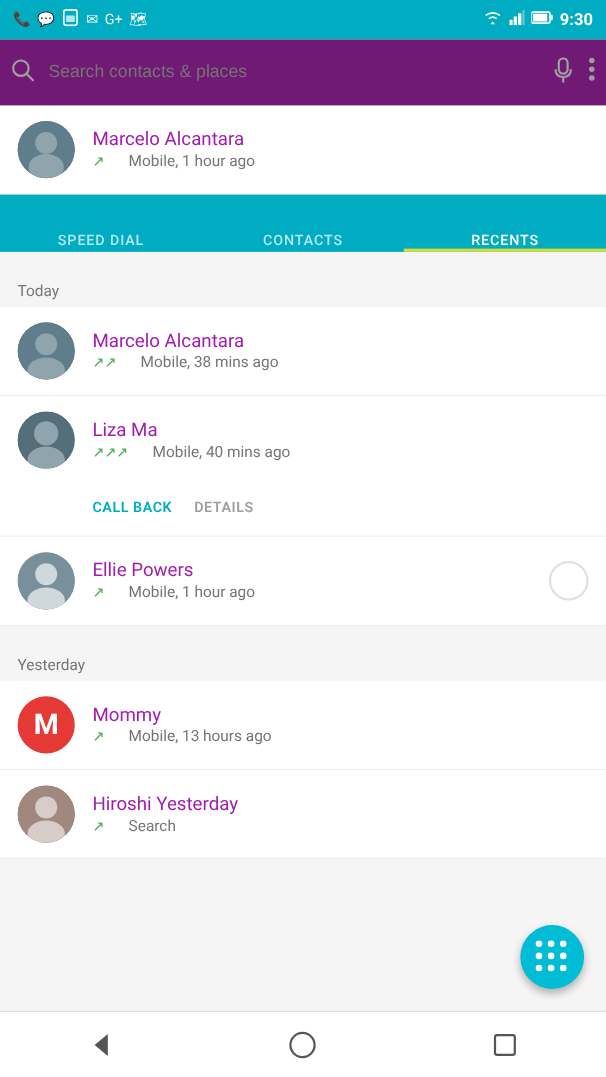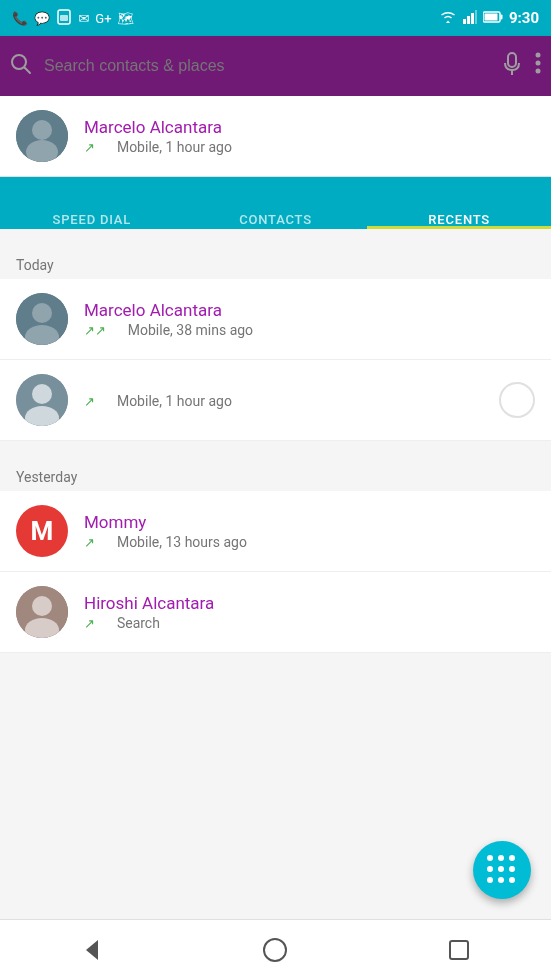--- a/index.html
+++ b/index.html
@@ -382,30 +382,51 @@
     </div>
     <div class="contact-row-info">
       <div class="contact-name">Marcelo Alcantara</div>
       <div class="contact-meta">
         <span class="double-arrow">↗↗</span>
         <span>Mobile, 38 mins ago</span>
       </div>
     </div>
   </div>
 
+  <div class="contact-row expanded">
+    <div class="avatar avatar-liza">
+      <svg width="52" height="52" viewBox="0 0 52 52">
+        <circle cx="26" cy="26" r="26" fill="#546e7a"></circle>
+        <circle cx="26" cy="20" r="11" fill="#90a4ae"></circle>
+        <ellipse cx="26" cy="44" rx="17" ry="12" fill="#90a4ae"></ellipse>
+      </svg>
+    </div>
+    <div class="contact-row-info">
+      <div class="contact-name">Liza Ma</div>
+      <div class="contact-meta">
+        <span class="double-arrow">↗↗↗</span>
+        <span>Mobile, 40 mins ago</span>
+      </div>
+    </div>
+    <div class="expanded-actions">
+      <span class="action-btn call-back-btn">CALL BACK</span>
+      <span class="action-btn details-btn">DETAILS</span>
+    </div>
+  </div>
 
   <div class="contact-row">
     <div class="avatar avatar-ellie">
       <svg width="52" height="52" viewBox="0 0 52 52">
         <circle cx="26" cy="26" r="26" fill="#78909c"></circle>
         <circle cx="26" cy="20" r="10" fill="#cfd8dc"></circle>
         <ellipse cx="26" cy="44" rx="17" ry="12" fill="#cfd8dc"></ellipse>
       </svg>
     </div>
     <div class="contact-row-info">
+      <div class="contact-name">Ellie Powers</div>
       <div class="contact-meta">
         <span class="arrow-icon arrow-outgoing"></span>
         <span>Mobile, 1 hour ago</span>
       </div>
     </div>
     <div class="circle-indicator"></div>
   </div>
 
   <div class="section-label">Yesterday</div>
 
@@ -424,21 +445,21 @@
 
   <div class="contact-row">
     <div class="avatar avatar-hiroshi">
       <svg width="52" height="52" viewBox="0 0 52 52">
         <circle cx="26" cy="26" r="26" fill="#a1887f"></circle>
         <circle cx="26" cy="20" r="10" fill="#d7ccc8"></circle>
         <ellipse cx="26" cy="44" rx="17" ry="12" fill="#d7ccc8"></ellipse>
       </svg>
     </div>
     <div class="contact-row-info">
-      <div class="contact-name">Hiroshi Alcantara</div>
+      <div class="contact-name">Hiroshi Yesterday</div>
       <div class="contact-meta">
         <span class="arrow-icon arrow-outgoing"></span>
         <span>Search</span>
       </div>
     </div>
   </div>
 
 </div>
 
 <div class="fab">

